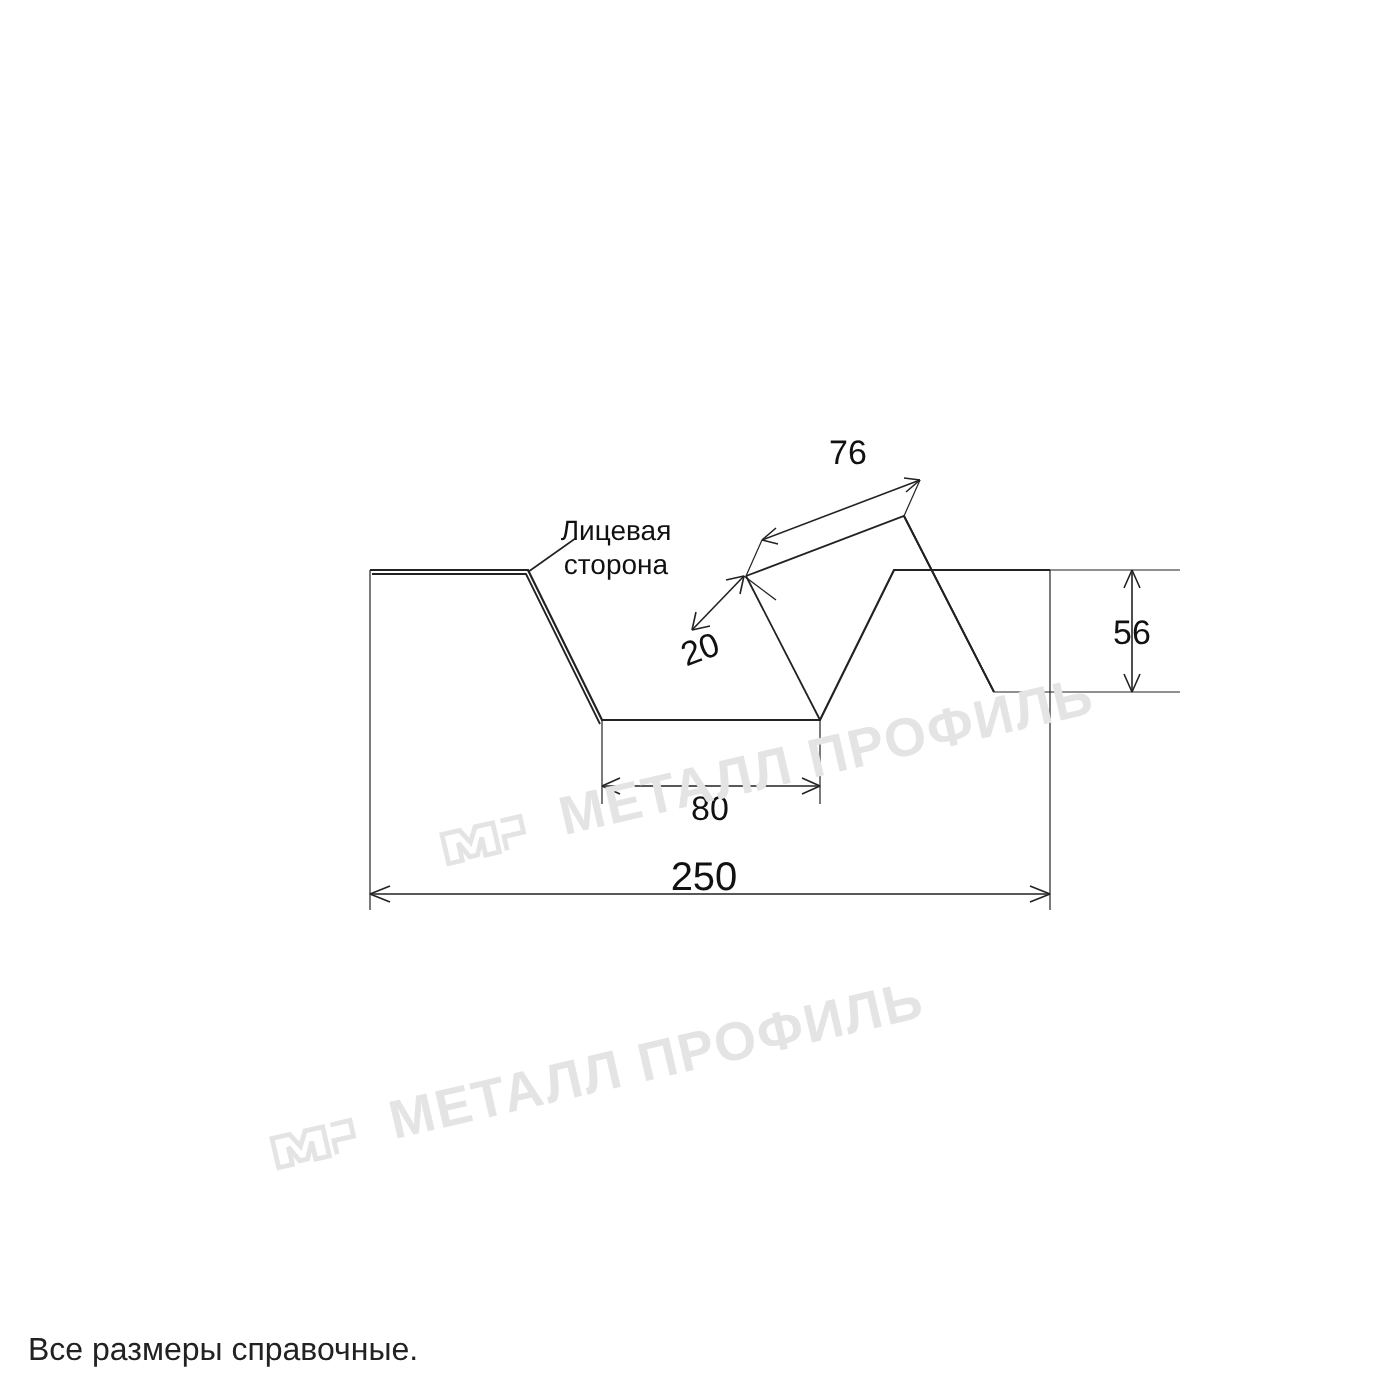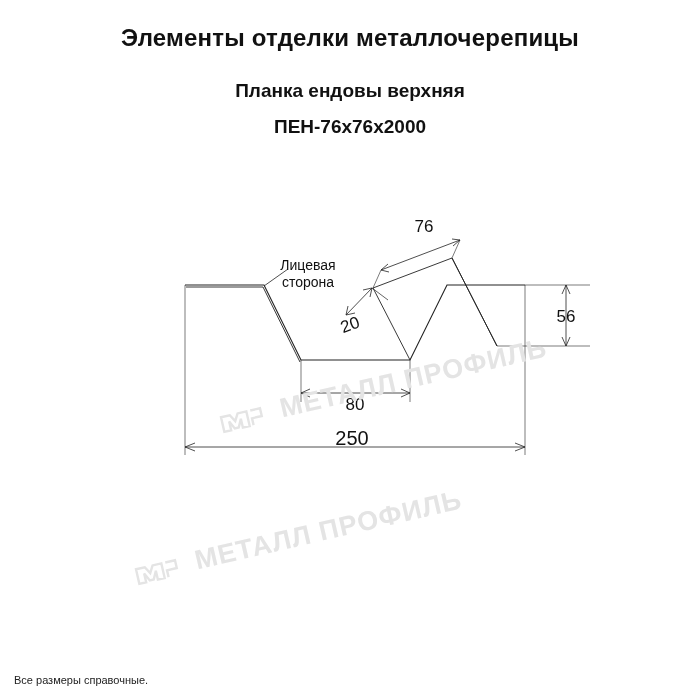--- a/index.html
+++ b/index.html
@@ -64,42 +64,37 @@
   .wm2 { left: 130px; top: 352px; transform: rotate(-13deg); }
   .wm-logo {
     display: inline-block;
     margin-right: 8px;
     vertical-align: middle;
   }
   .footnotes {
     position: absolute;
     left: 14px;
     bottom: 12px;
-    font-size: 11px;
+    font-size: 16px;
     line-height: 1.5;
     color: #222;
     text-align: right;
   }
   .footnotes div { white-space: nowrap; }
   svg { display: block; }
   text {
     font-family: "Liberation Sans", sans-serif;
     fill: #111;
   }
 </style>
 </head>
 <body>
 
 <div class="page">
 
-  <div class="title-block">
-    <h1 class="main-title">Элементы отделки металлочерепицы</h1>
-    <h2 class="sub-title">Планка ендовы верхняя</h2>
-    <h3 class="code-title">ПЕН-76х76х2000</h3>
-  </div>
 
   <div class="drawing-area">
 
     <div class="watermark wm1">
       <span class="wm-logo">
         <svg width="46" height="26" viewBox="0 0 46 26">
           <path d="M3 21 L3 6 L12 6 L16 13 L20 6 L29 6 L29 21 L22 21 L22 12 L18 20 L14 20 L10 12 L10 21 Z" fill="none" stroke="#e4e4e4" stroke-width="2.4"></path>
           <path d="M33 6 L43 6 L43 14 L33 14 L33 21" fill="none" stroke="#e4e4e4" stroke-width="2.4"></path>
         </svg>
       </span>

